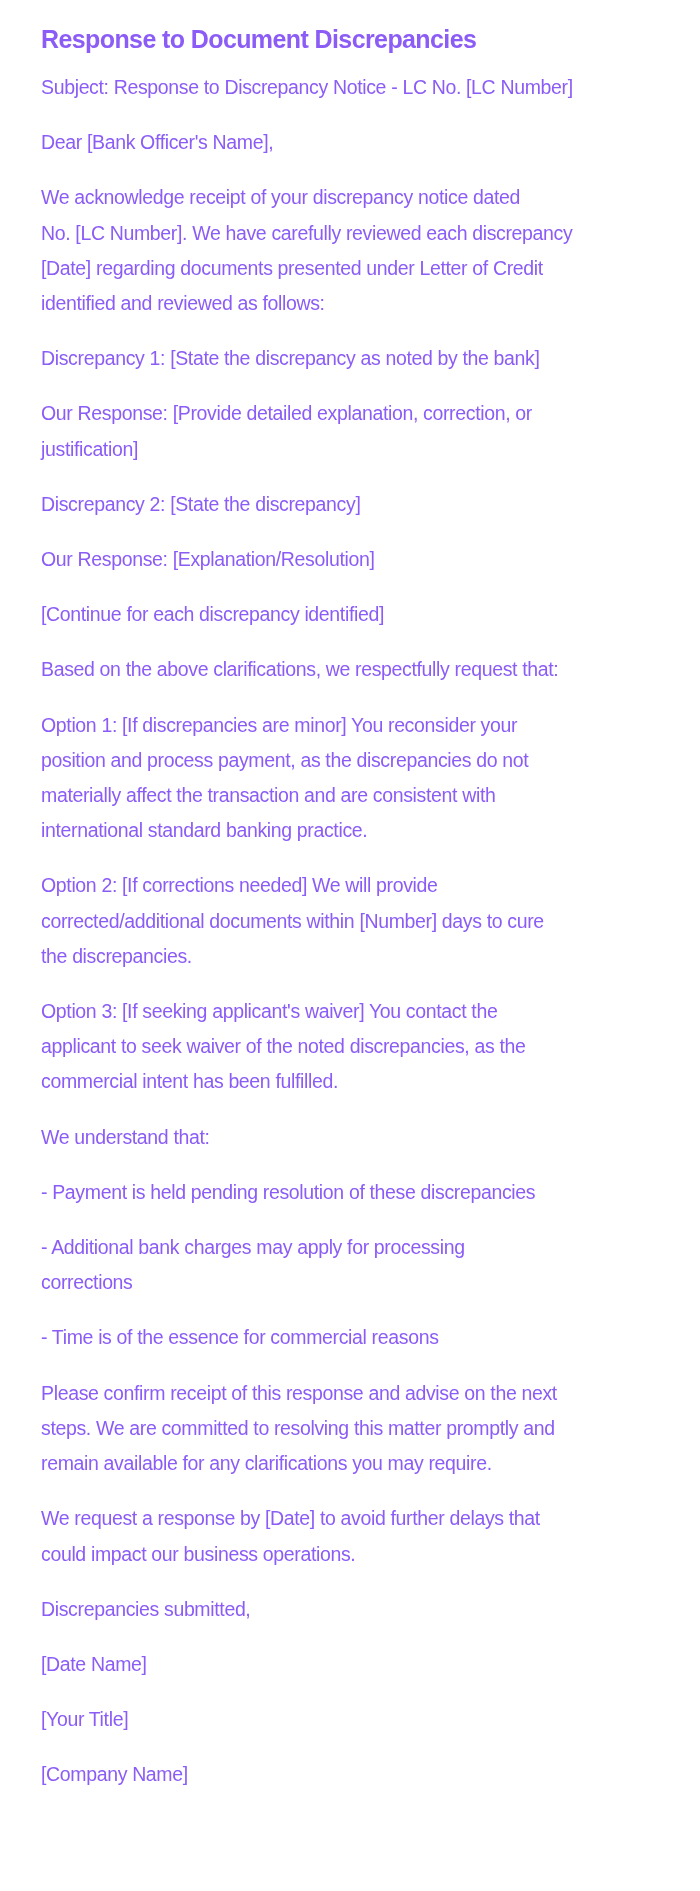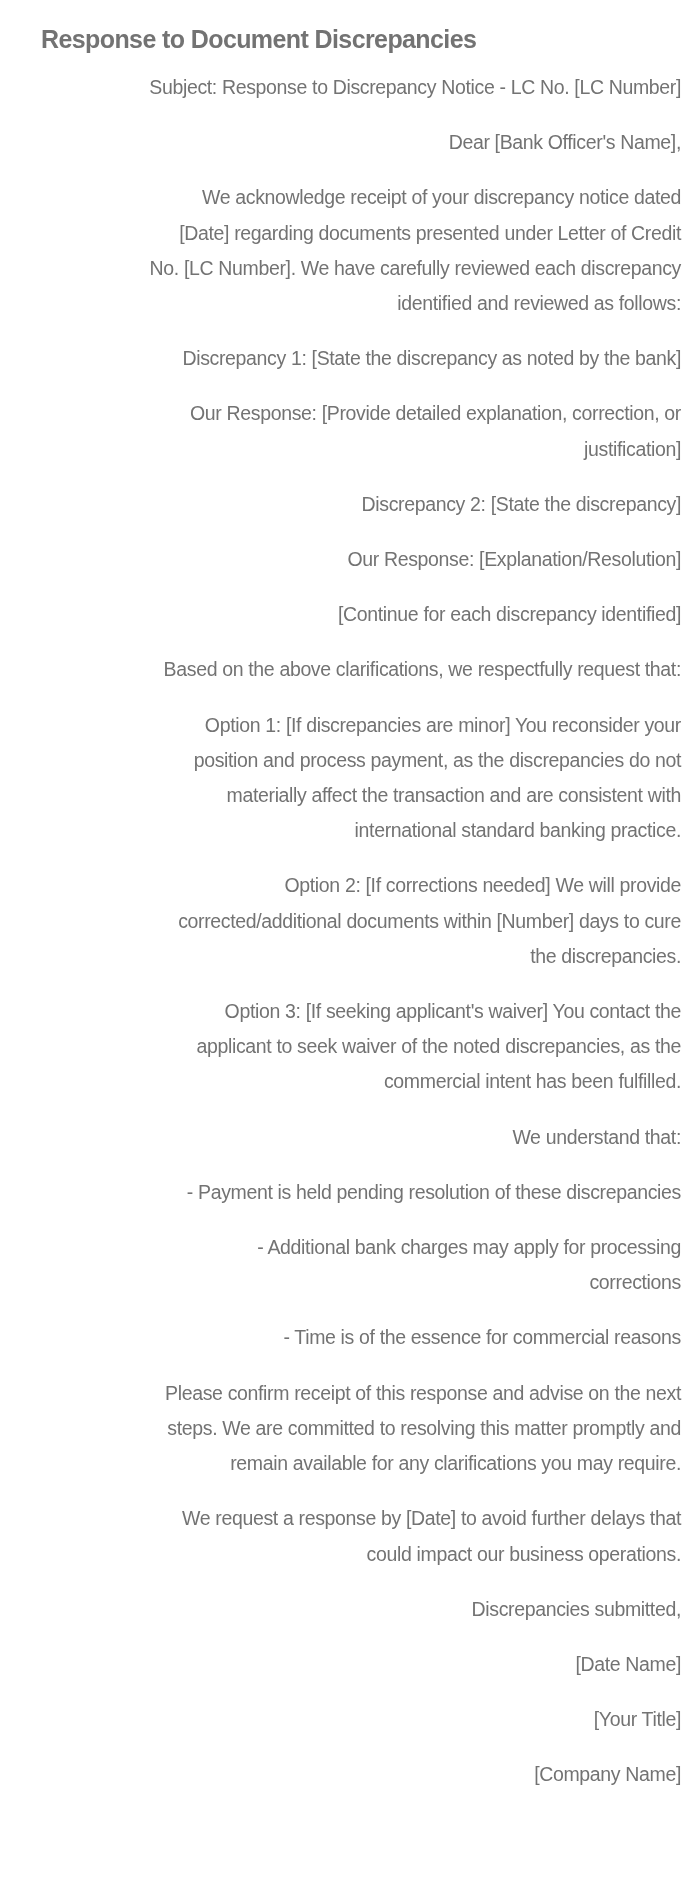--- a/index.html
+++ b/index.html
@@ -11,59 +11,58 @@
     width: 700px;
     height: 1891px;
     overflow: hidden;
     position: relative;
   }
   .doc {
     position: absolute;
     left: 41px;
     top: 22px;
     width: 640px;
-    color: #737373;
+    color: #8b5cf6;
     font-family: "Liberation Sans", "DejaVu Sans", sans-serif;
   }
   .doc-title {
     font-weight: bold;
     font-size: 25px;
     line-height: 34px;
     letter-spacing: -0.6px;
     margin: 0 0 14px 0;
     white-space: nowrap;
   }
   .para {
     margin: 0 0 20px 0;
     font-size: 19.5px;
     line-height: 35.2px;
     letter-spacing: -0.35px;
-    text-align: right;
   }
   .line {
     display: block;
     white-space: nowrap;
   }
 </style>
 </head>
 <body>
 
 <div class="doc">
   <h1 class="doc-title">Response to Document Discrepancies</h1>
   <div id="paragraphs">
       <p class="para">
         <span class="line">Subject: Response to Discrepancy Notice - LC No. [LC Number]</span>
       </p>
       <p class="para">
         <span class="line">Dear [Bank Officer's Name],</span>
       </p>
       <p class="para">
         <span class="line">We acknowledge receipt of your discrepancy notice dated</span>
+        <span class="line">No. [LC Number]. We have carefully reviewed each discrepancy</span>
         <span class="line">[Date] regarding documents presented under Letter of Credit</span>
-        <span class="line">No. [LC Number]. We have carefully reviewed each discrepancy</span>
         <span class="line">identified and reviewed as follows:</span>
       </p>
       <p class="para">
         <span class="line">Discrepancy 1: [State the discrepancy as noted by the bank]</span>
       </p>
       <p class="para">
         <span class="line">Our Response: [Provide detailed explanation, correction, or</span>
         <span class="line">justification]</span>
       </p>
       <p class="para">

